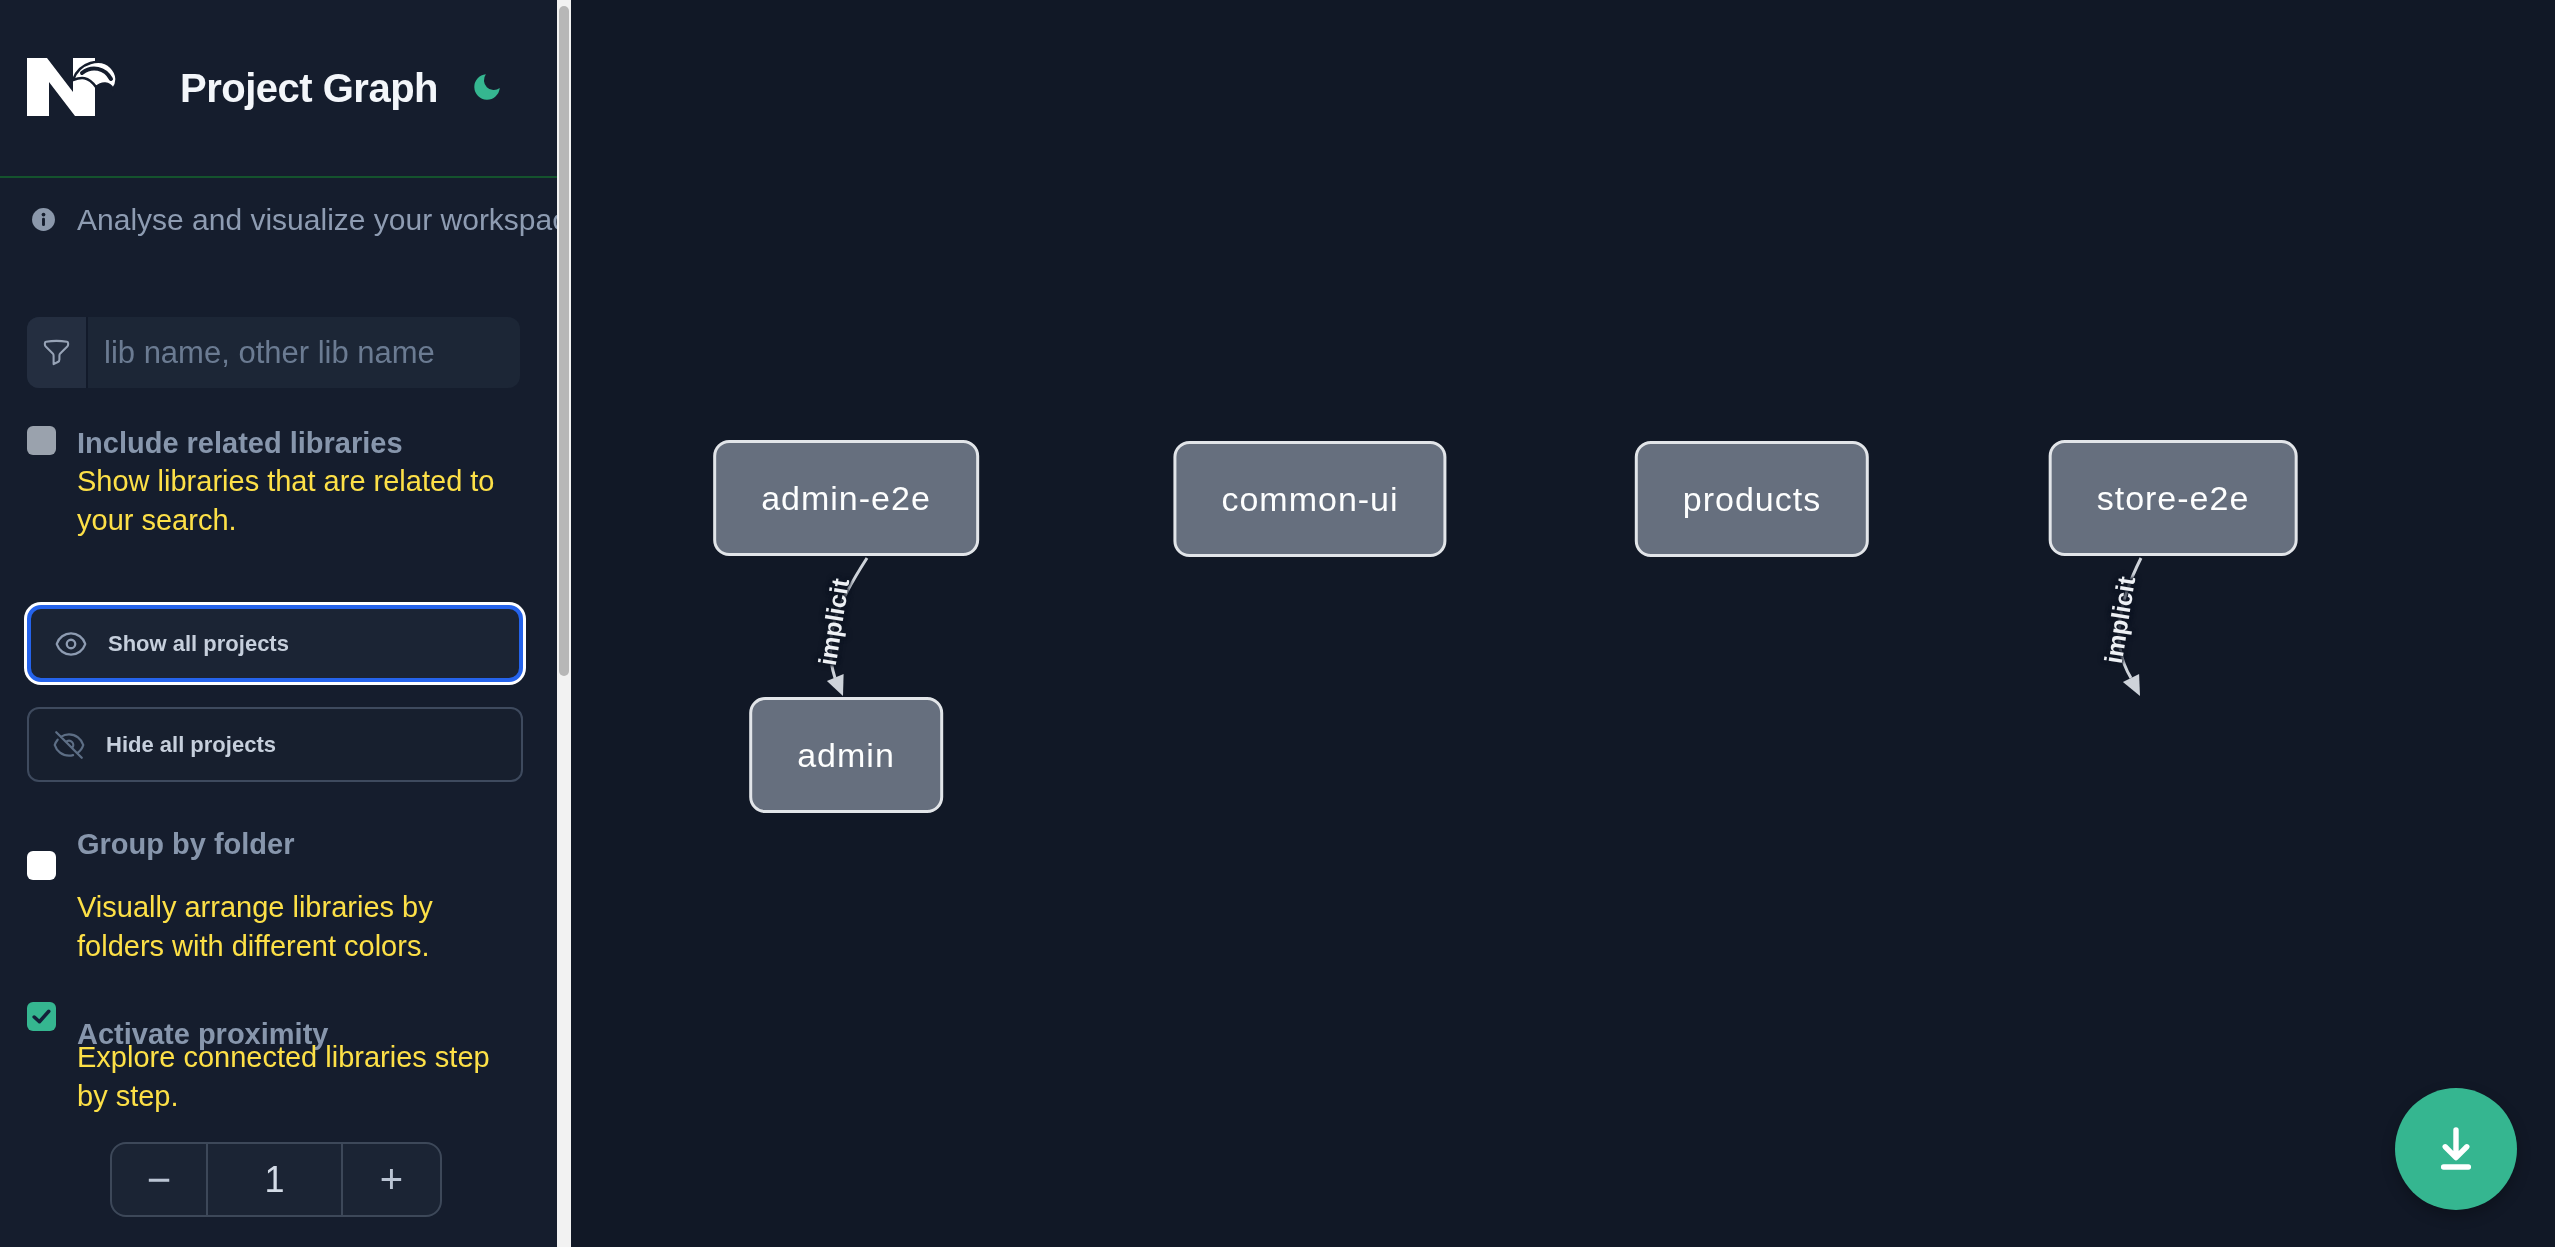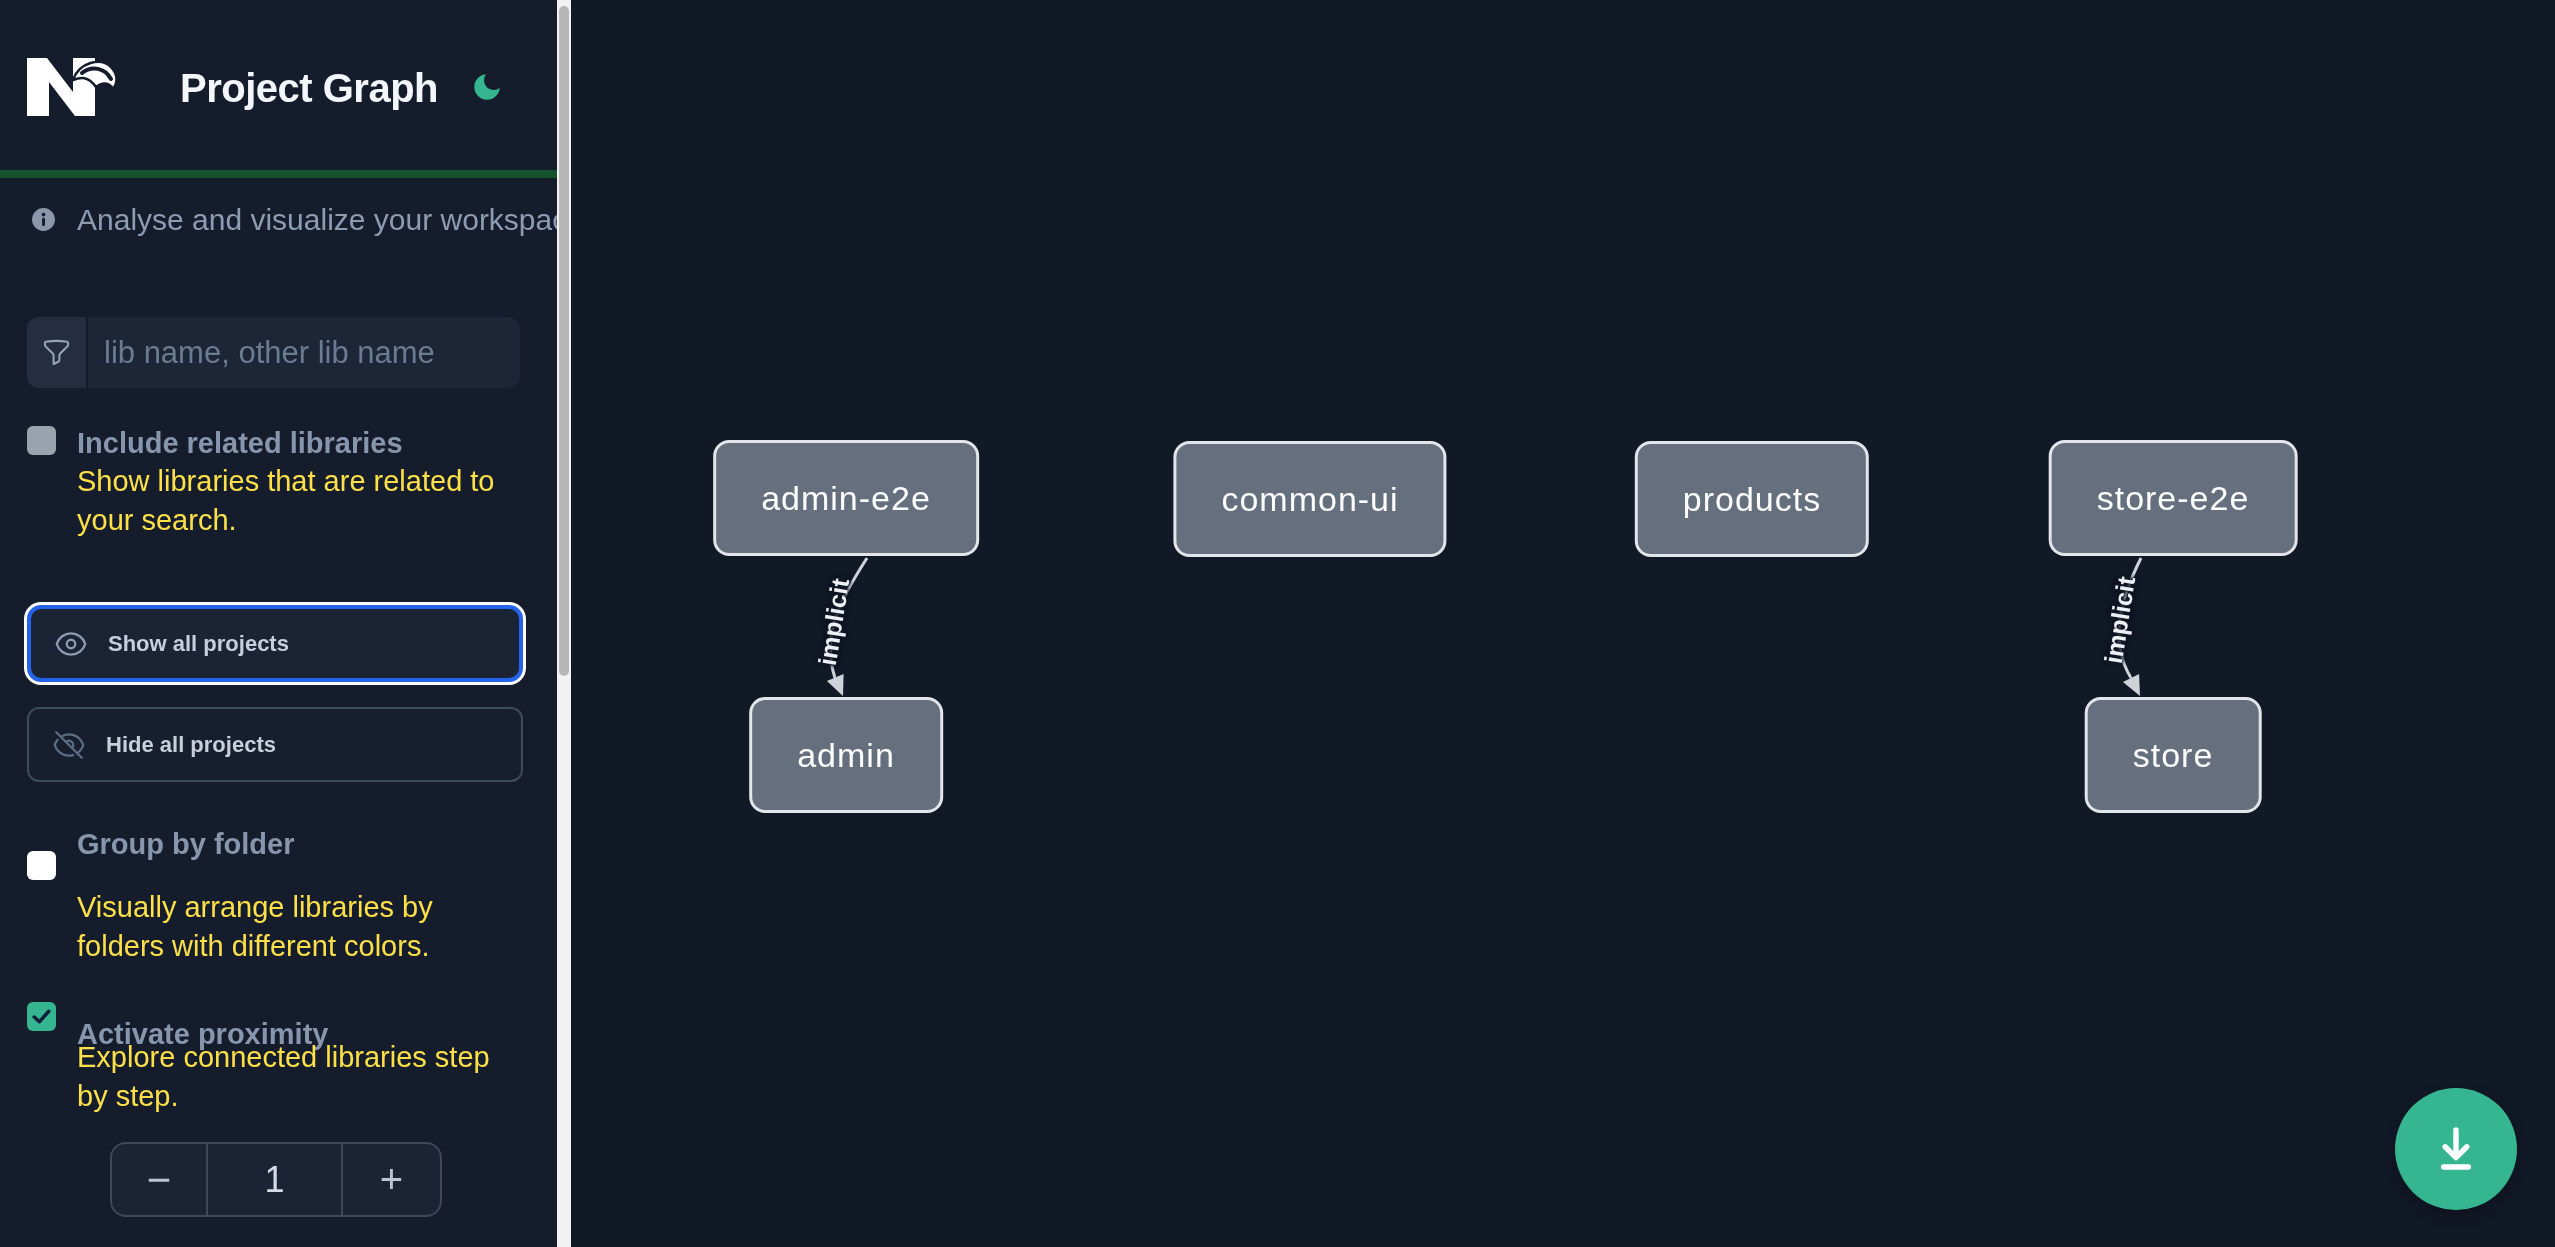--- a/index.html
+++ b/index.html
@@ -3,21 +3,21 @@
 <meta charset="utf-8">
 <style>
   * { margin:0; padding:0; box-sizing:border-box; }
   html,body { background:#0d1423; }
   body { font-family:"Liberation Sans", sans-serif; }
   #app { position:relative; width:2555px; height:1247px; overflow:hidden; background:#111826; }
 
   
   .sidebar { position:absolute; left:0; top:0; width:557px; height:1247px; background:#151d2d; }
 
-  .header { position:absolute; left:0; top:0; width:557px; height:178px; border-bottom:8px solid #14532d; }
+  .header { position:absolute; left:0; top:0; width:557px; height:178px; border-bottom:2px solid #14532d; }
   .logo { position:absolute; left:25px; top:56px; width:92px; height:62px; }
   .app-title { position:absolute; left:180px; top:66px; font-size:40px; font-weight:700; color:#f3f6fa; letter-spacing:-0.5px; white-space:nowrap; }
   .theme-toggle { position:absolute; left:468px; top:69px; width:38px; height:38px; background:none; border:none; cursor:pointer; }
 
   .info-row { position:absolute; left:0; top:200px; width:557px; }
   .info-icon { position:absolute; left:31px; top:7px; width:25px; height:25px; }
   .info-text { position:absolute; left:77px; top:3px; font-size:30px; color:#8e9cb2; white-space:nowrap; }
 
   .search { position:absolute; left:27px; top:317px; width:493px; height:71px; background:#1c2636; border-radius:12px; display:flex; overflow:hidden; }
   .search-prefix { width:61px; flex:0 0 61px; background:#242e40; border-right:2px solid #121a2a; display:flex; align-items:center; justify-content:center; }
@@ -171,21 +171,20 @@
     </svg>
 
     <div class="edge-label el-1">implicit</div>
     <div class="edge-label el-2">implicit</div>
 
     <div class="node n-admin-e2e">admin-e2e</div>
     <div class="node n-common-ui">common-ui</div>
     <div class="node n-products">products</div>
     <div class="node n-store-e2e">store-e2e</div>
     <div class="node n-admin">admin</div>
-    <div class="node n-store">store</div>
 
     <button class="fab">
       <svg viewBox="0 0 24 24" width="54" height="54" fill="none" stroke="#ffffff" stroke-width="2.4">
         <path stroke-linecap="round" stroke-linejoin="round" d="M12 3.5 V15.5 M7.2 11 L12 15.8 L16.8 11"></path>
         <path stroke-linecap="round" d="M6.5 20 H17.5"></path>
       </svg>
     </button>
   </main>
 
 </div>

